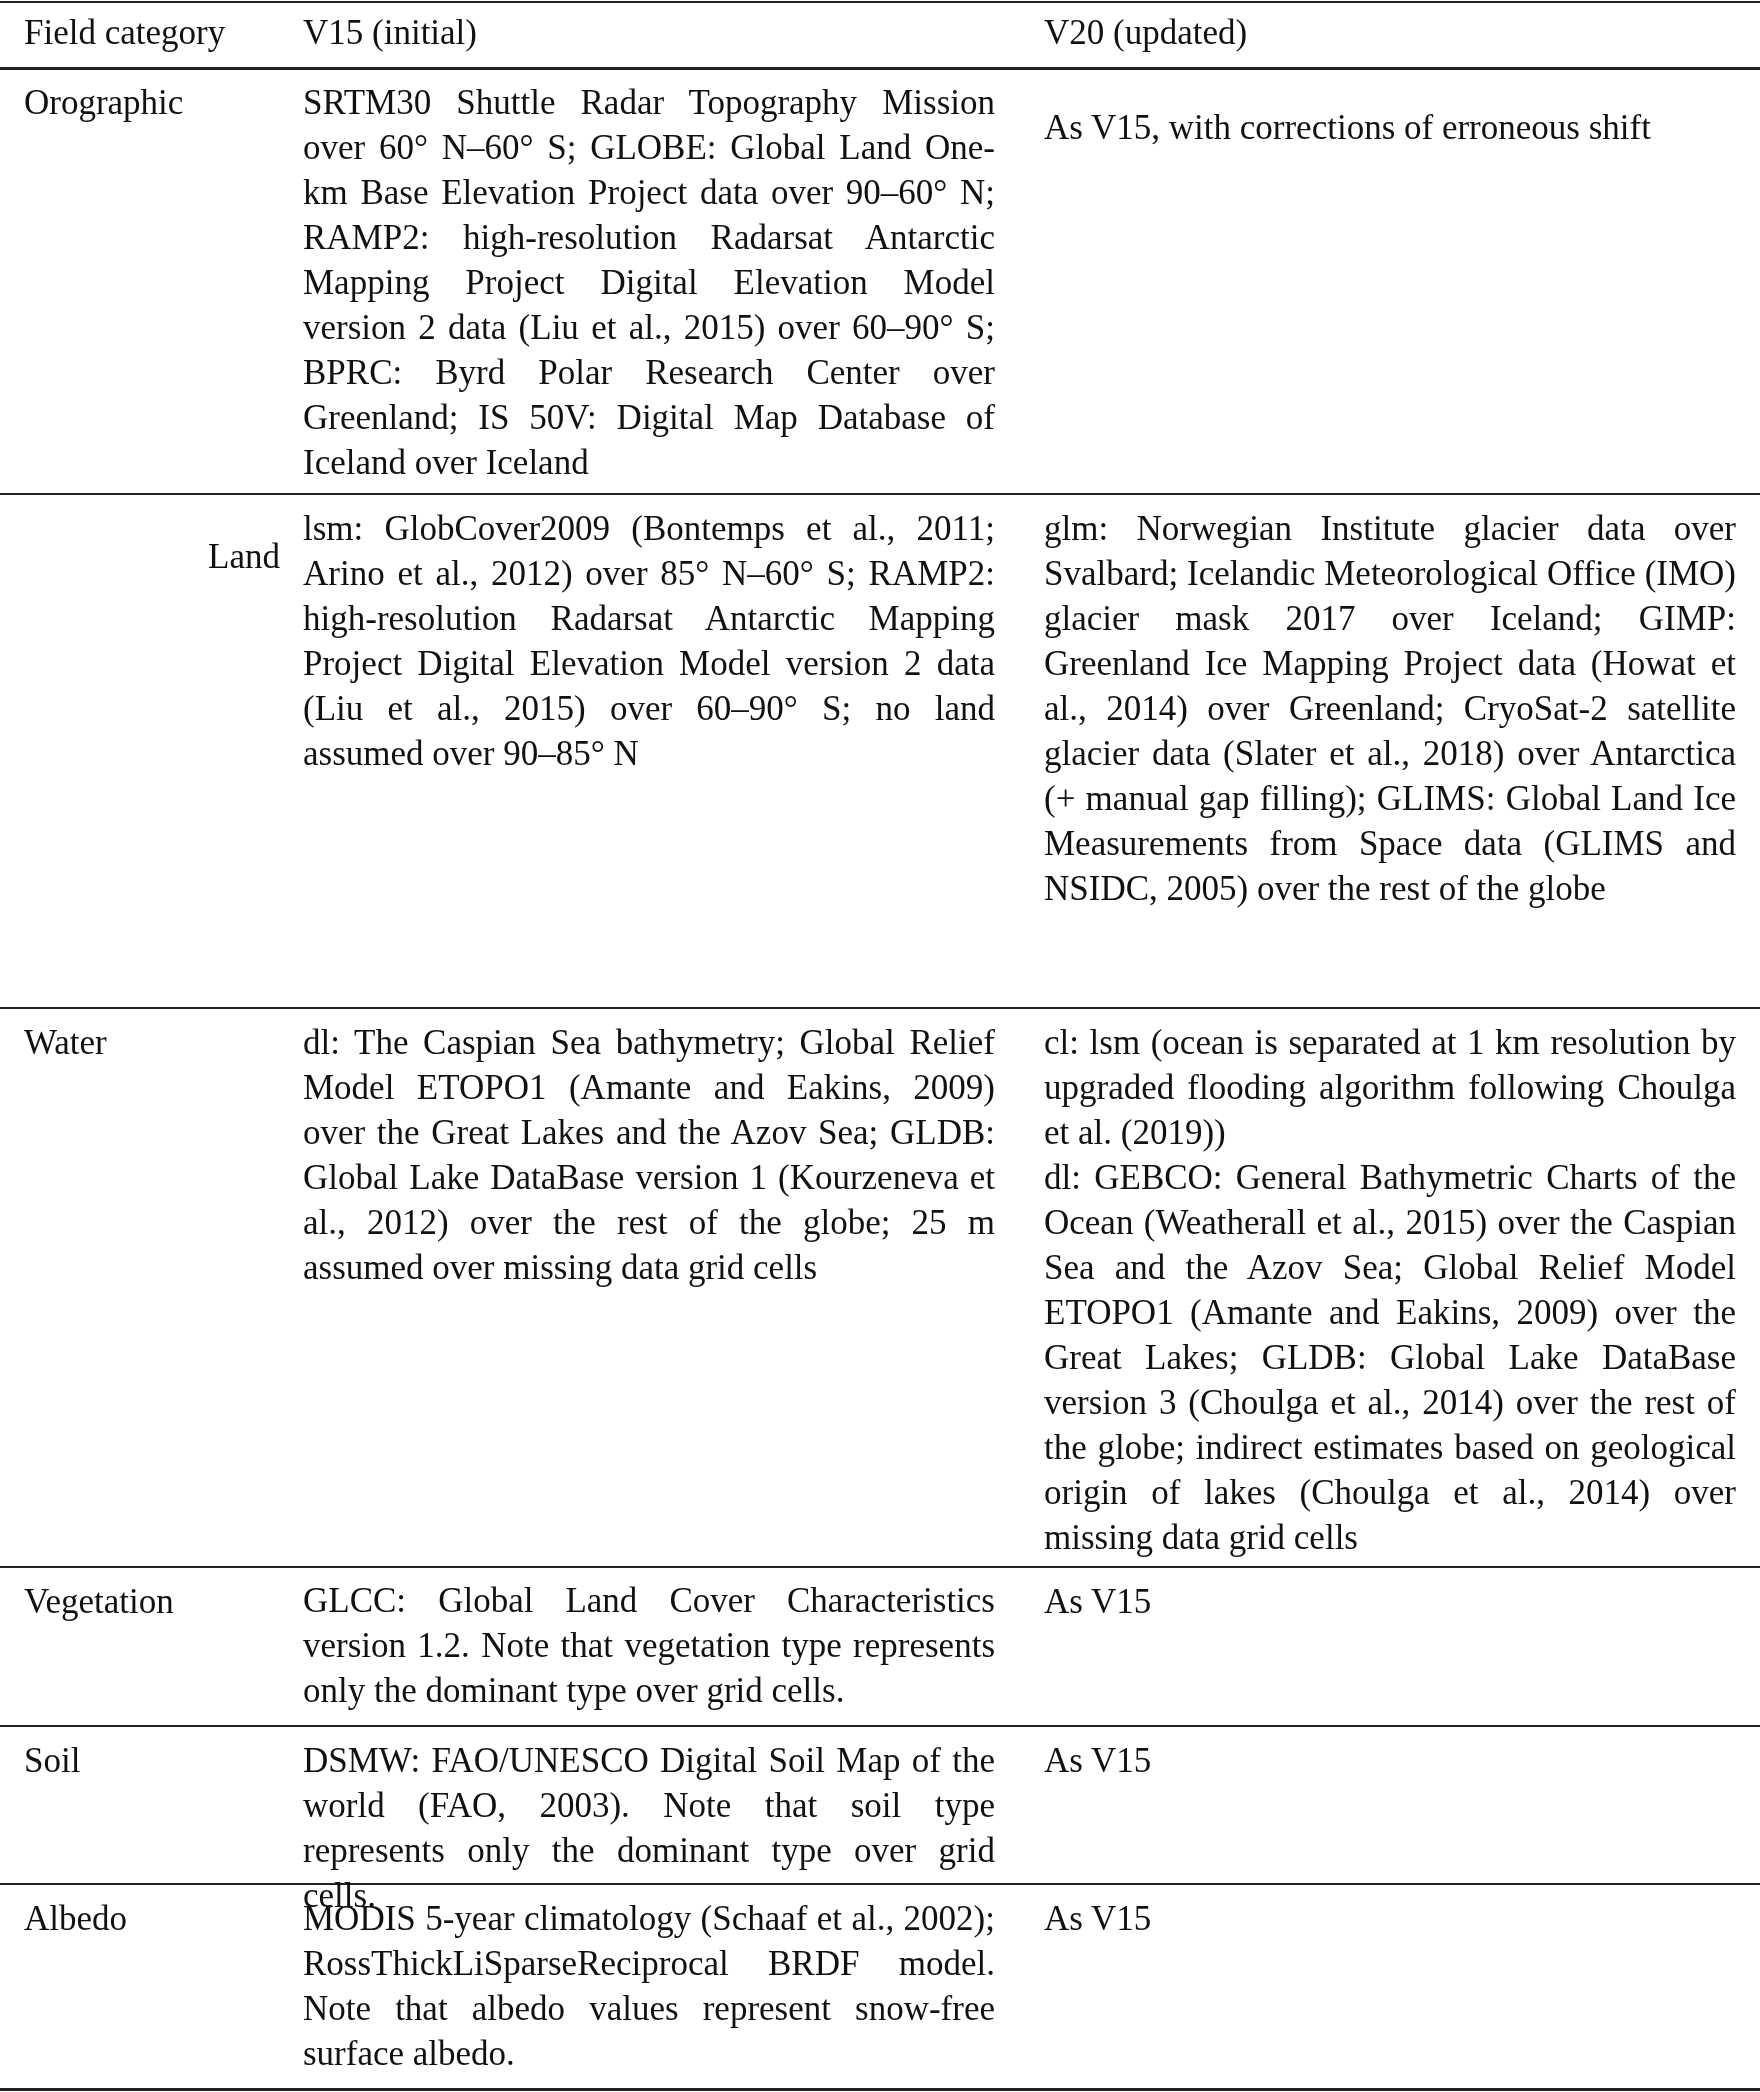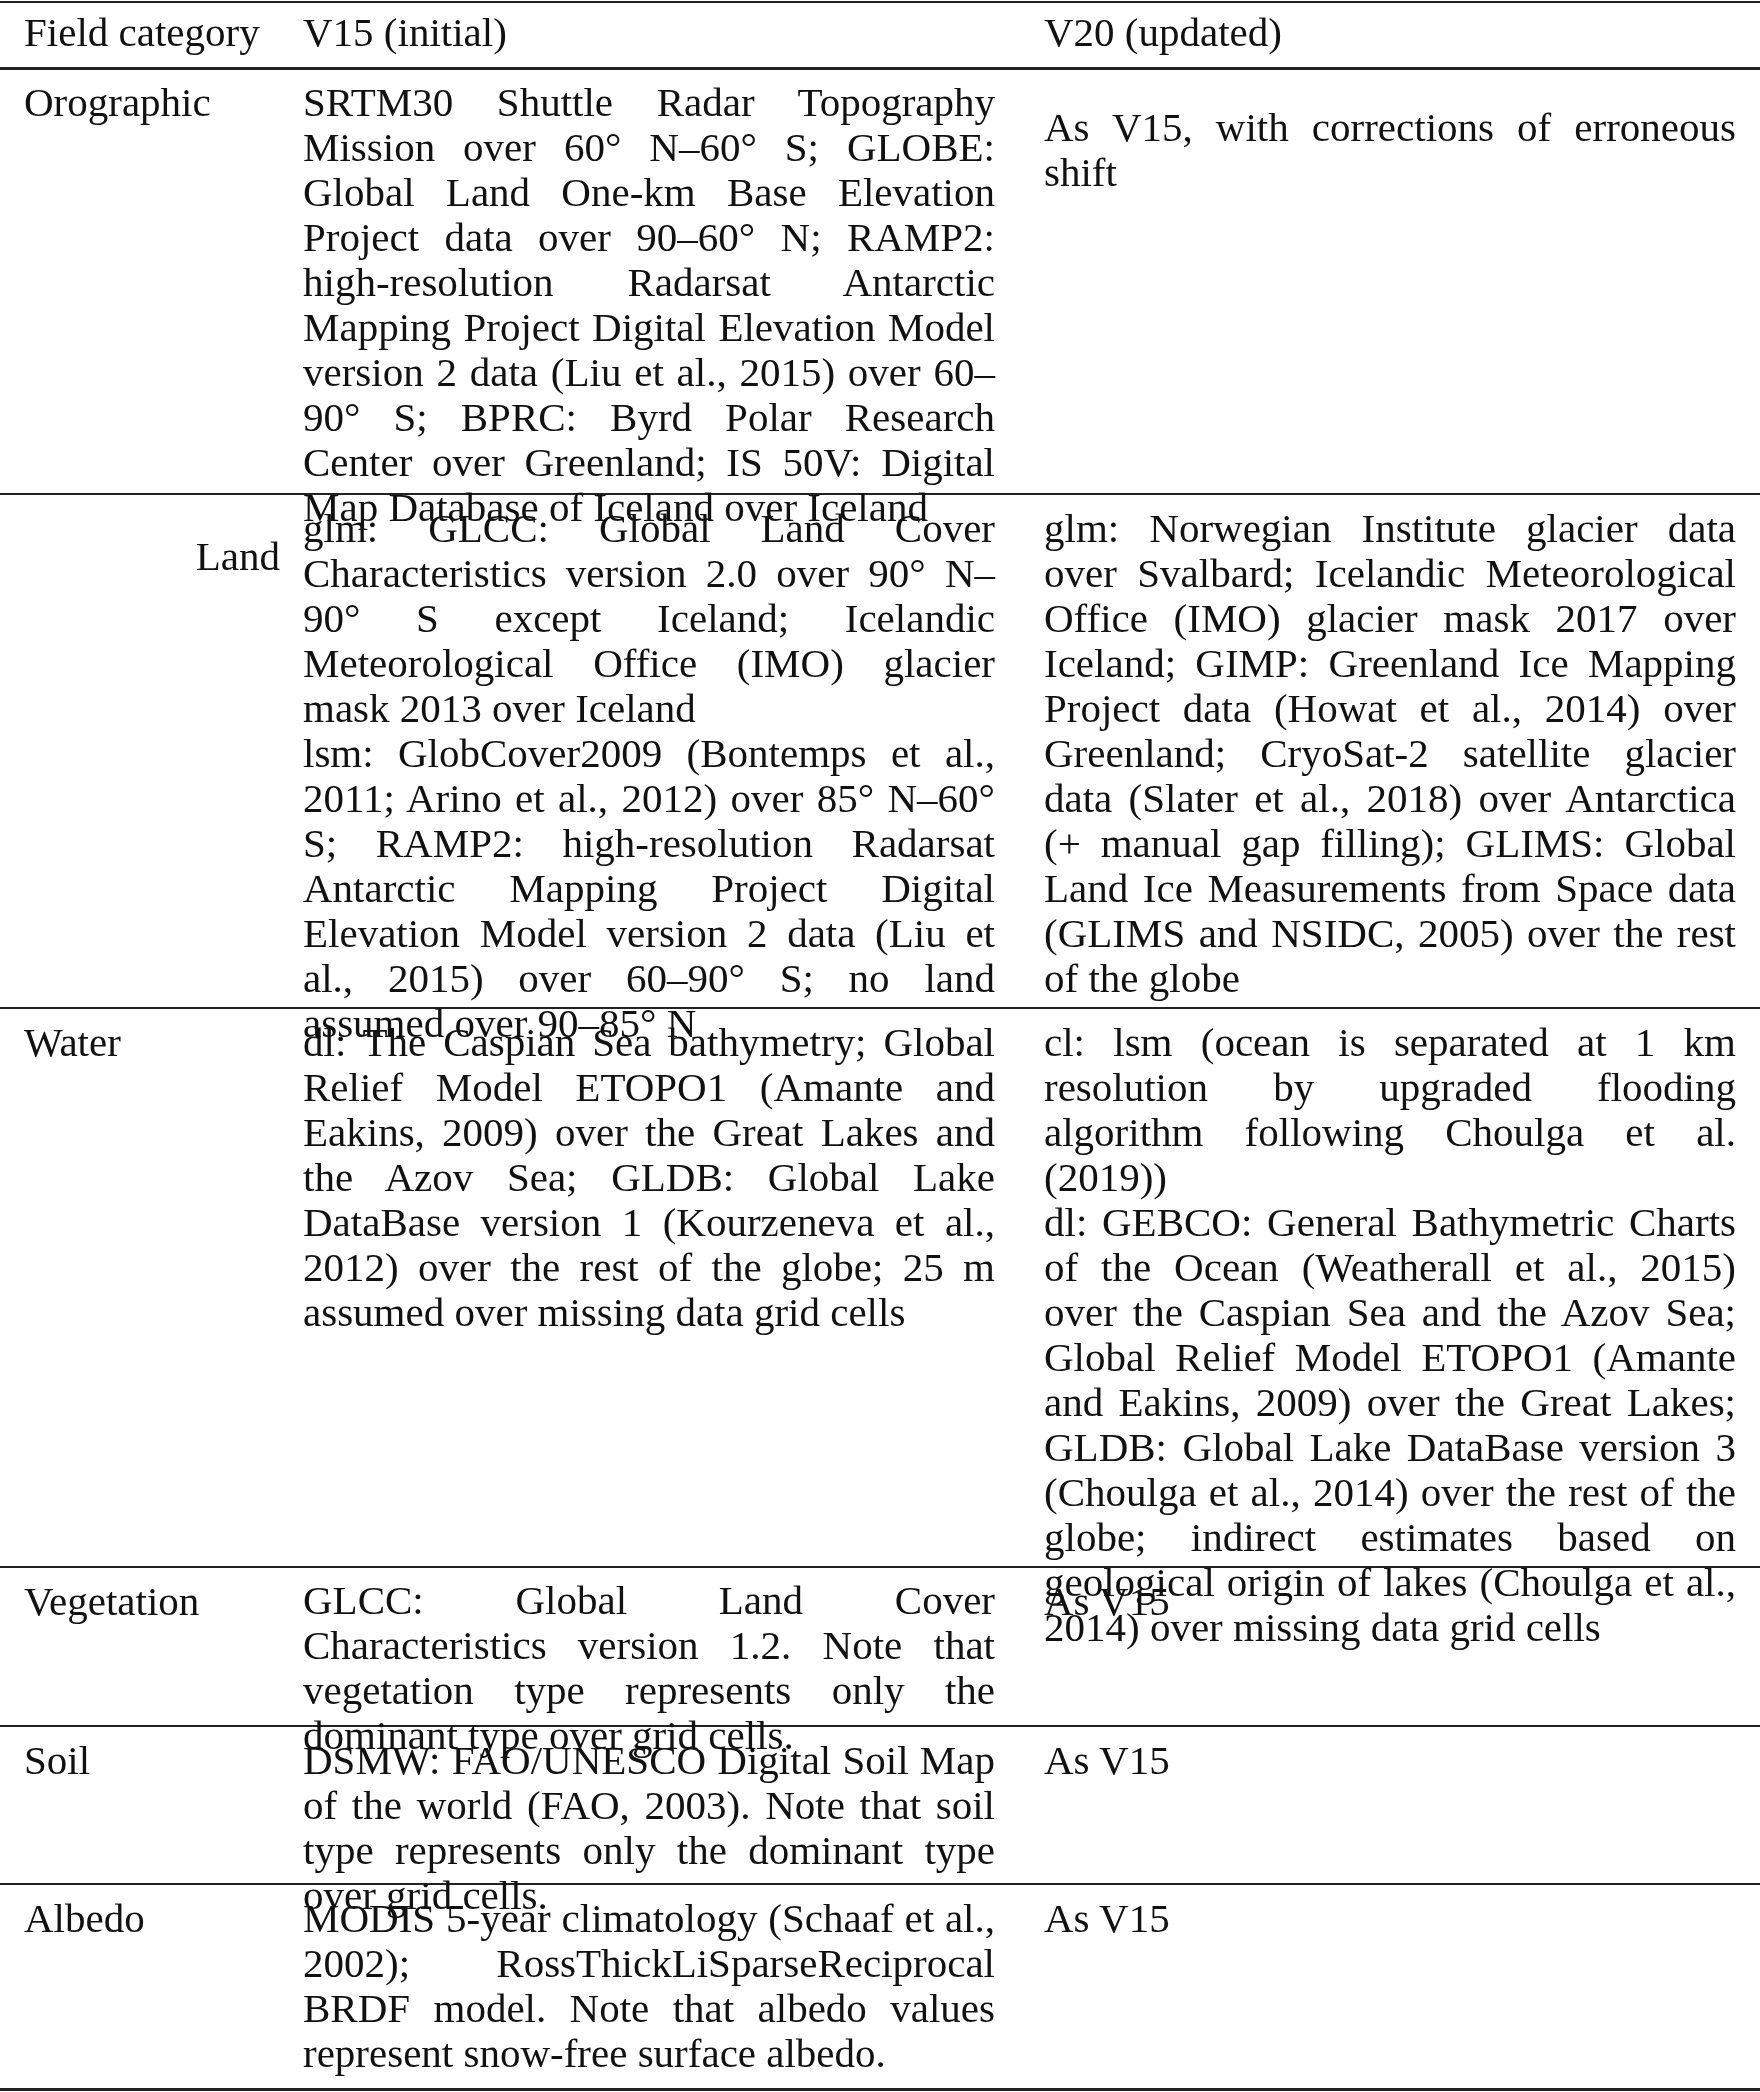--- a/index.html
+++ b/index.html
@@ -9,21 +9,21 @@
     color: #111111;
   }
   .table {
     position: absolute; left: 0; top: 0; width: 1761px;
   }
   .rule { position: absolute; left: 0; width: 1761px; background: #222; }
   .rule.thick { height: 2.6px; }
   .rule.thin { height: 1.7px; }
   .cell {
     position: absolute;
-    font-size: 41px;
+    font-size: 35px;
     line-height: 45px;
     text-align: justify;
     hyphens: manual;
   }
   .c1 { left: 24px; width: 256px; text-align: left; }
   .c2 { left: 303px; width: 692px; }
   .c3 { left: 1044px; width: 692px; }
   .last-left { text-align-last: left; }
 </style>
 </head>
@@ -46,21 +46,20 @@
 
   <div>
     <div class="cell c1" style="top:80px;">Orographic</div>
     <div class="cell c2 last-left" style="top:80px;">SRTM30 Shuttle Radar Topography Mission over 60° N–60° S; GLOBE: Global Land One-km Base Elevation Project data over 90–60° N; RAMP2: high-resolution Radarsat Antarctic Mapping Project Digital Elevation Model version 2 data (Liu et al., 2015) over 60–90° S; BPRC: Byrd Polar Research Center over Greenland; IS 50V: Digital Map Database of Iceland over Iceland</div>
     <div class="cell c3 last-left" style="top:80px;margin-top:25px;">As V15, with corrections of erroneous shift</div>
   </div>
 
   <div>
     <div class="cell c1" style="top:534px;text-align:right;">Land</div>
     <div class="cell c2" style="top:506px;">
-      <div class="last-left">glm: GLCC: Global Land Cover Characteristics version 2.0 over 90° N–90° S except Iceland; Icelandic Meteorological Office (IMO) glacier mask 2013 over Iceland</div>
       <div class="last-left">lsm: GlobCover2009 (Bontemps et al., 2011; Arino et al., 2012) over 85° N–60° S; RAMP2: high-resolution Radarsat Antarctic Mapping Project Digital Elevation Model version 2 data (Liu et al., 2015) over 60–90° S; no land assumed over 90–85° N</div>
     </div>
     <div class="cell c3" style="top:506px;">
       <div class="last-left">glm: Norwegian Institute glacier data over Svalbard; Icelandic Meteorological Office (IMO) glacier mask 2017 over Iceland; GIMP: Greenland Ice Mapping Project data (Howat et al., 2014) over Greenland; CryoSat-2 satellite glacier data (Slater et al., 2018) over Antarctica (+ manual gap filling); GLIMS: Global Land Ice Measurements from Space data (GLIMS and NSIDC, 2005) over the rest of the globe</div>
     </div>
   </div>
 
   <div>
     <div class="cell c1" style="top:1020px;">Water</div>
     <div class="cell c2" style="top:1020px;">

